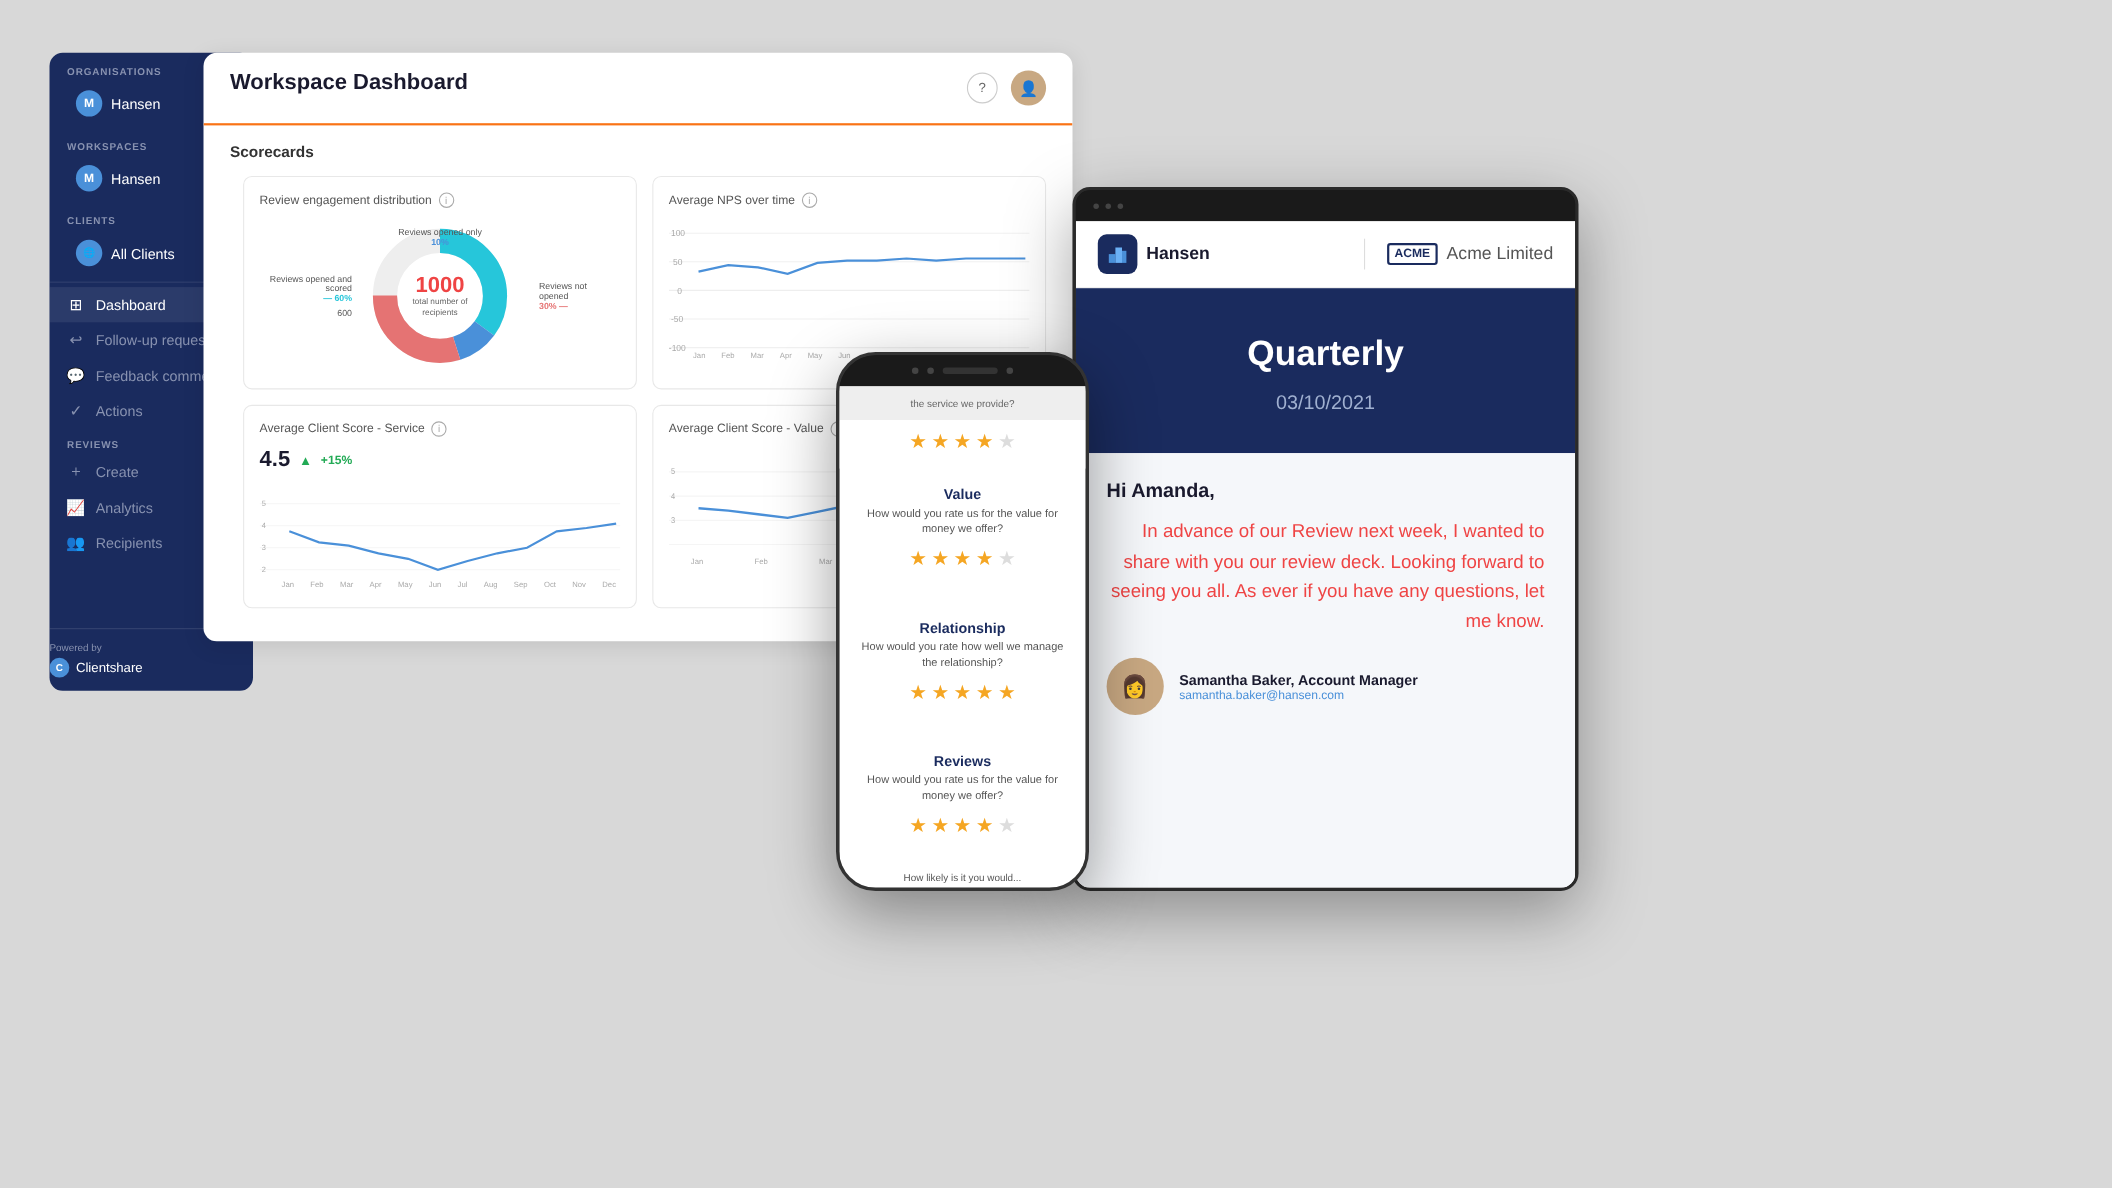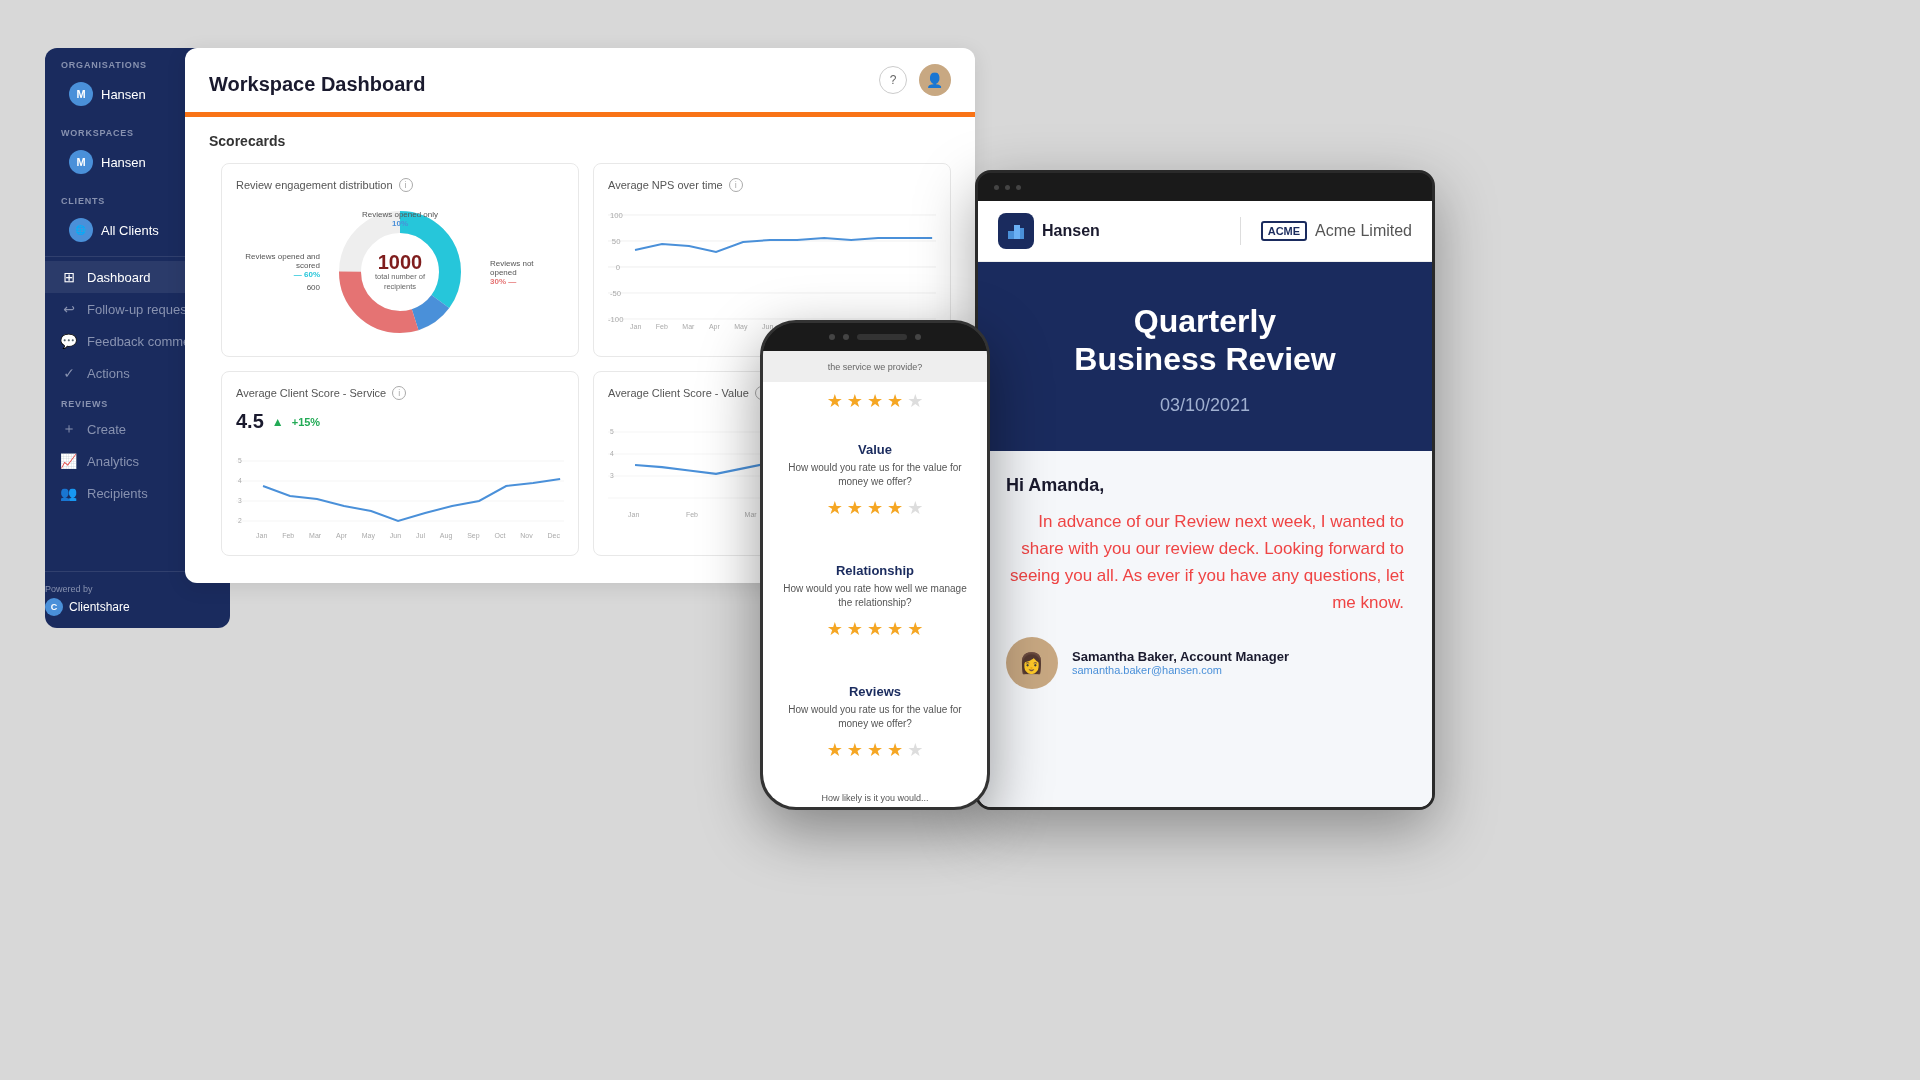--- a/index.html
+++ b/index.html
@@ -162,24 +162,24 @@
       width: 790px;
       height: 535px;
       background: #fff;
       border-radius: 12px;
       overflow: hidden;
       box-shadow: 0 4px 20px rgba(0,0,0,0.1);
     }
 
     .main-header {
       display: flex;
-      align-items: flex-end;
+      align-items: flex-start;
       justify-content: space-between;
       padding: 16px 24px;
-      border-bottom: 5px solid #f97316;
+      border-bottom: 2px solid #f97316;
     }
 
     .main-title {
       font-size: 20px;
       font-weight: 600;
       color: #1a1a2e;
     }
 
     .header-actions {
       display: flex;
@@ -298,21 +298,21 @@
 
     .donut-center {
       position: absolute;
       text-align: center;
       pointer-events: none;
     }
 
     .donut-center-number {
       font-size: 20px;
       font-weight: 700;
-      color: #7f1d1d;
+      color: #ef4444;
       display: block;
       line-height: 1;
     }
 
     .donut-center-label {
       font-size: 7.5px;
       color: #666;
       display: block;
       line-height: 1.3;
     }
@@ -945,21 +945,20 @@
       <div class="company-divider"></div>
       <div class="client-logo-area">
         <span class="acme-logo">ACME</span>
         <span class="acme-name">Acme Limited</span>
       </div>
     </div>
 
     <div class="tablet-blue-section">
       <div class="qbr-title">
         <span>Quarterly</span><br>
-        <span>Business Review</span>
       </div>
       <div class="qbr-date">03/10/2021</div>
     </div>
 
     <div class="tablet-email-section">
       <div class="email-greeting">Hi Amanda,</div>
       <div class="email-body">In advance of our Review next week, I wanted to share with you our review deck. Looking forward to seeing you all. As ever if you have any questions, let me know.</div>
       <div class="email-signature">
         <div class="sig-avatar">👩</div>
         <div>

